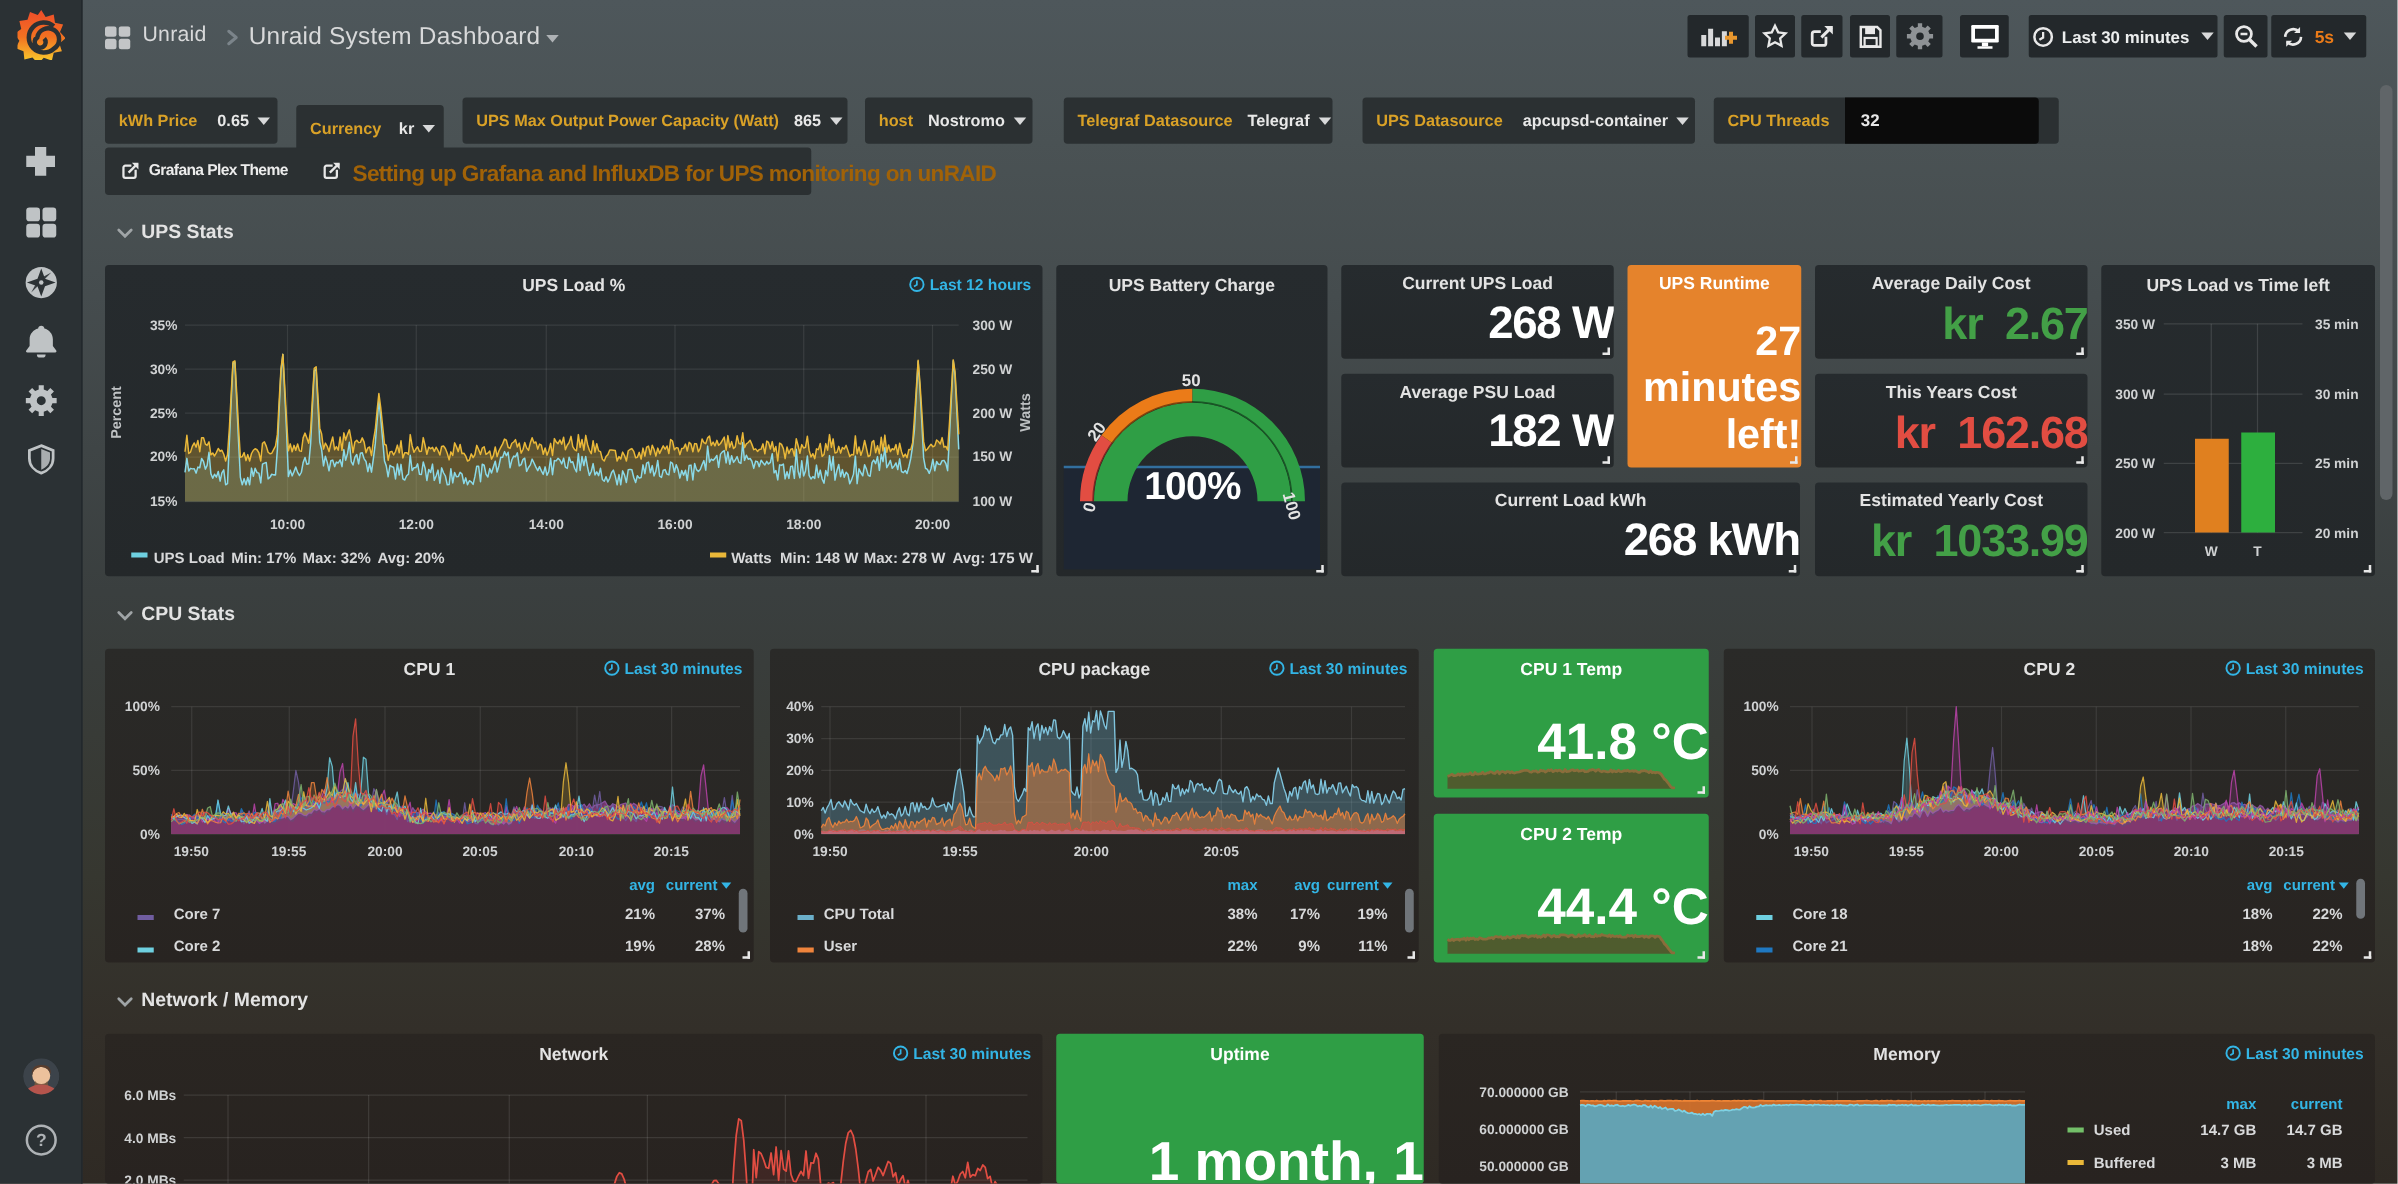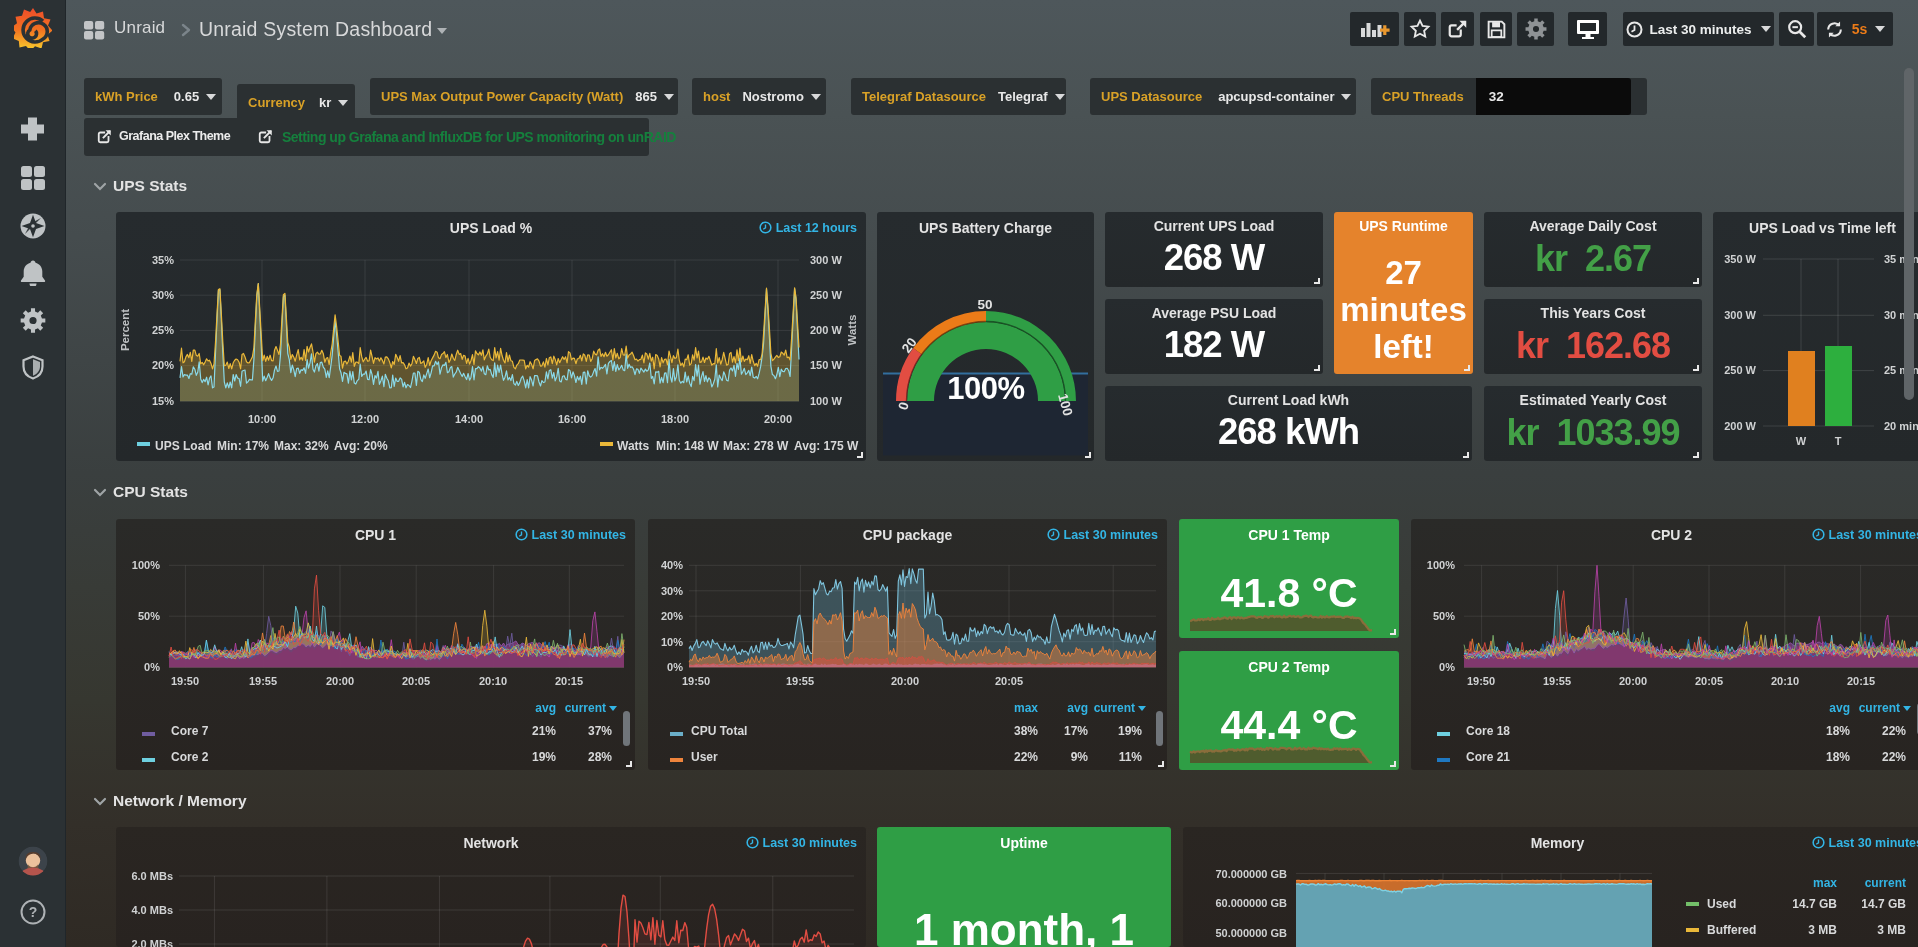--- a/index.html
+++ b/index.html
@@ -8,30 +8,30 @@
 body { font-family:"Liberation Sans",sans-serif; font-weight:700;
   background:linear-gradient(180deg,#4e575b 0%,#4a5254 12%,#454c4e 25%,#3f4546 38%,#3a3f3f 50%,#383b37 62%,#363730 74%,#332f29 87%,#2f2a24 100%); }
 .abs { position:absolute; }
 #page { position:relative; width:1918px; height:947px; }
 #sidebar { position:absolute; left:0; top:0; width:66px; height:947px; background:#2b3134; border-right:1px solid #20262a; }
 .sideicon { position:absolute; left:0; width:66px; text-align:center; }
 .pill { position:absolute; height:37px; background:#2b3032; border-radius:3px; display:flex; align-items:center; white-space:nowrap; }
 .plabel { color:#d9a127; font-size:13px; font-weight:700; padding-left:11px; }
 .pval { color:#e8e8e8; font-size:13px; font-weight:700; }
 .caret { display:inline-block; width:0; height:0; border-left:5.5px solid transparent; border-right:5.5px solid transparent; border-top:6px solid #d8d9da; margin-left:7px; }
-.panel { position:absolute; border-radius:3px; overflow:hidden;margin-left:32px; }
+.panel { position:absolute; border-radius:3px; overflow:hidden; }
 .pA { background:linear-gradient(180deg,#262b2e,#24282a); }
 .pB { background:linear-gradient(180deg,#2a2a28,#282421); }
 .pC { background:linear-gradient(180deg,#2a2622,#282320); }
 .green { background:#2f9e45; }
 .orange { background:#e5832c; }
 .ptitle { position:absolute; top:8px; left:0; right:0; text-align:center; color:#e3e3e3; font-size:14px; font-weight:700; }
 .tlabel { position:absolute; top:9px; color:#33b5e5; font-size:12.5px; font-weight:700; }
 .corner { position:absolute; right:3px; bottom:3px; width:6px; height:6px; border-right:2px solid #e8e8e8; border-bottom:2px solid #e8e8e8; }
-.statval { position:absolute; left:0; right:0; text-align:center; color:#fff; font-weight:700; }
+.statval { position:absolute; left:0; right:0; text-align:right; color:#fff; font-weight:700; }
 .sechdr { position:absolute; color:#e3e3e3; font-size:15.5px; font-weight:700; }
 svg text { font-family:"Liberation Sans",sans-serif; }
 .navbtn { position:absolute; top:12px; height:34px; background:#23282b; border-radius:2px; display:flex; align-items:center; justify-content:center; white-space:nowrap; }
 </style>
 </head>
 <body>
 <div id="page">
 
 <div id="sidebar"></div>
 <svg class="abs" style="left:14px;top:4px" width="38" height="44" viewBox="0 0 38 44">
@@ -216,21 +216,21 @@
       <path d="M13.5 6H7a2 2 0 0 0-2 2v9a2 2 0 0 0 2 2h9a2 2 0 0 0 2-2v-6.5" fill="none" stroke="#e8e8e8" stroke-width="2.4"></path>
       <path d="M10.5 13.5L20 4" stroke="#e8e8e8" stroke-width="2.6" fill="none"></path>
       <path d="M14 3h7v7z" fill="#e8e8e8"></path>
     </svg>
 <div class="abs" style="left:119px;top:129px;letter-spacing:-0.5px;color:#ececec;font-size:12.5px;font-weight:700">Grafana Plex Theme</div>
 <svg class="abs" style="left:256px;top:128px" width="18" height="18" viewBox="0 0 24 24">
       <path d="M13.5 6H7a2 2 0 0 0-2 2v9a2 2 0 0 0 2 2h9a2 2 0 0 0 2-2v-6.5" fill="none" stroke="#e8e8e8" stroke-width="2.4"></path>
       <path d="M10.5 13.5L20 4" stroke="#e8e8e8" stroke-width="2.6" fill="none"></path>
       <path d="M14 3h7v7z" fill="#e8e8e8"></path>
     </svg>
-<div class="abs" style="left:282px;top:129px;letter-spacing:-0.5px;color:#15803d;font-size:14px;font-weight:700">Setting up Grafana and InfluxDB for UPS monitoring on unRAID</div>
+<div class="abs" style="left:282px;top:129px;letter-spacing:-0.5px;color:#a16207;font-size:18px;font-weight:700">Setting up Grafana and InfluxDB for UPS monitoring on unRAID</div>
 
 <svg class="abs" style="left:93px;top:181px" width="14" height="12" viewBox="0 0 14 12">
       <path d="M2 3l5 5 5-5" fill="none" stroke="#9fa4a6" stroke-width="2.2" stroke-linecap="round"></path>
     </svg>
 <div class="sechdr" style="left:113px;top:177px">UPS Stats</div>
 <svg class="abs" style="left:93px;top:487px" width="14" height="12" viewBox="0 0 14 12">
       <path d="M2 3l5 5 5-5" fill="none" stroke="#9fa4a6" stroke-width="2.2" stroke-linecap="round"></path>
     </svg>
 <div class="sechdr" style="left:113px;top:483px">CPU Stats</div>
 <svg class="abs" style="left:93px;top:796px" width="14" height="12" viewBox="0 0 14 12">

